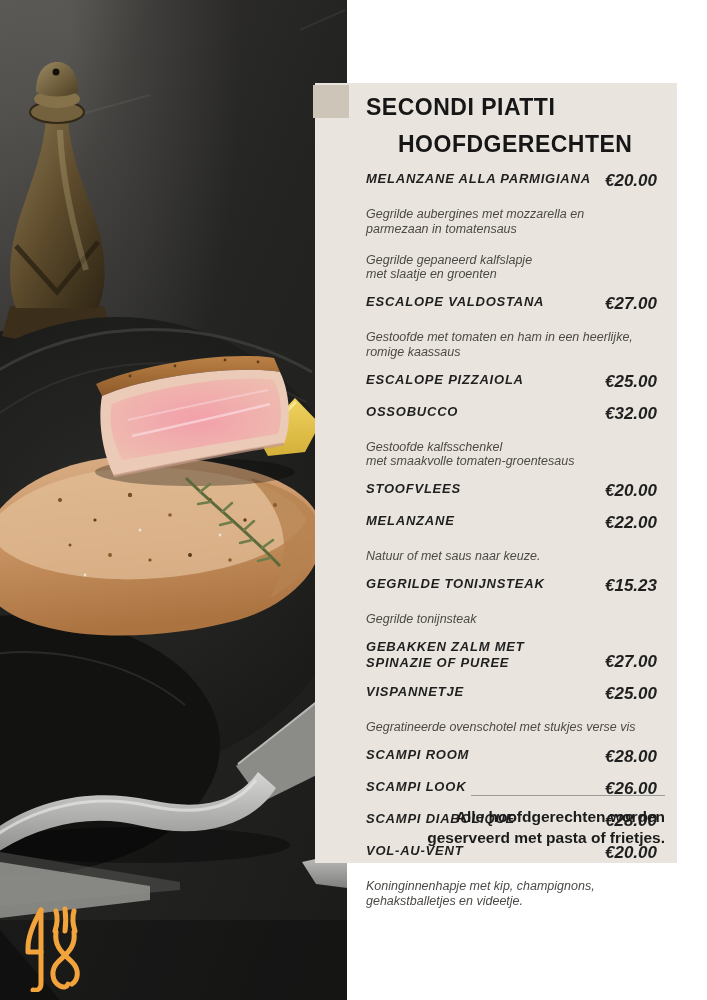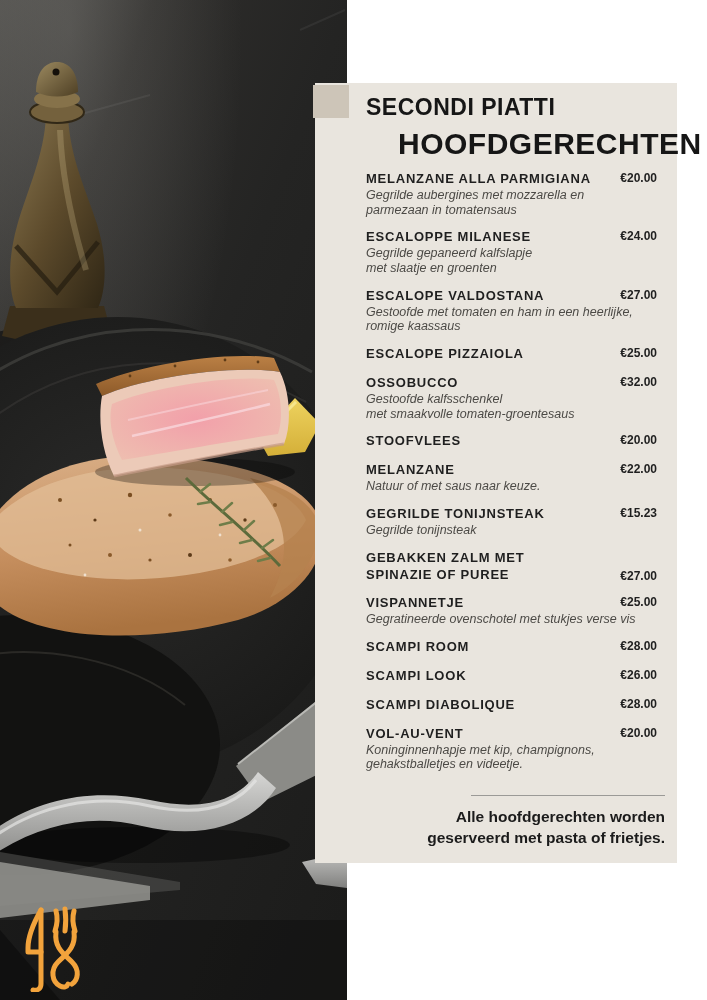--- a/index.html
+++ b/index.html
@@ -33,34 +33,34 @@
     position:absolute; left:-2px; top:2px; width:36px; height:33px;
     background:#cdc5b8;
   }
   .panel-inner {
     position:absolute; inset:0;
     padding:10px 20px 0 51px; box-sizing:border-box;
   }
 
   .title { color:#161616; font-weight:700; letter-spacing:0.5px; }
   .title-line1 { font-size:23px; line-height:28px; margin:0; }
-  .title-line2 { font-size:30px; line-height:28px; margin:9px 0 0 32px; }
+  .title-line2 { font-size:23px; line-height:28px; margin:9px 0 0 32px; }
 
   .items { margin-top:13px; }
   .menu-item { margin-bottom:12px; }
-  .item-row { display:flex; justify-content:space-between; align-items:flex-start; gap:7px; }
+  .item-row { display:flex; justify-content:space-between; align-items:flex-start; gap:7px;font-style:italic; }
   .item-row.bottom { align-items:flex-end; }
   .item-name {
     font-size:13px; font-weight:700; letter-spacing:0.06em; color:#1f1f1f;
     line-height:1.3; white-space:pre-line;
   }
-  .item-price { font-size:12px; font-weight:700; color:#1f1f1f; white-space:nowrap; }
+  .item-price { font-size:17px; font-weight:700; color:#1f1f1f; white-space:nowrap; }
   .item-desc {
     font-size:12.5px; font-style:italic; color:#4c4a46;
-    line-height:1.18; margin-top:0; white-space:pre-line;
+    line-height:1.18; margin-top:16px; white-space:pre-line;
   }
 
   .panel-footer {
     position:absolute; right:12px; bottom:14px; text-align:right; width:320px;
   }
   .footer-divider {
     width:194px; height:1px; background:#9b9a97; margin:0 0 10px auto;
   }
   .footer-note {
     font-size:15.5px; font-weight:700; color:#1b1b1b;
@@ -259,24 +259,20 @@
       <div class="menu-item">
         <div class="item-row">
           <span class="item-name">MELANZANE ALLA PARMIGIANA</span>
           <span class="item-price">€20.00</span>
         </div>
         <div class="item-desc">Gegrilde aubergines met mozzarella en
 parmezaan in tomatensaus</div>
       </div>
 
       <div class="menu-item">
-        <div class="item-row">
-          <span class="item-name">ESCALOPPE MILANESE</span>
-          <span class="item-price">€24.00</span>
-        </div>
         <div class="item-desc">Gegrilde gepaneerd kalfslapje
 met slaatje en groenten</div>
       </div>
 
       <div class="menu-item">
         <div class="item-row">
           <span class="item-name">ESCALOPE VALDOSTANA</span>
           <span class="item-price">€27.00</span>
         </div>
         <div class="item-desc">Gestoofde met tomaten en ham in een heerlijke,

